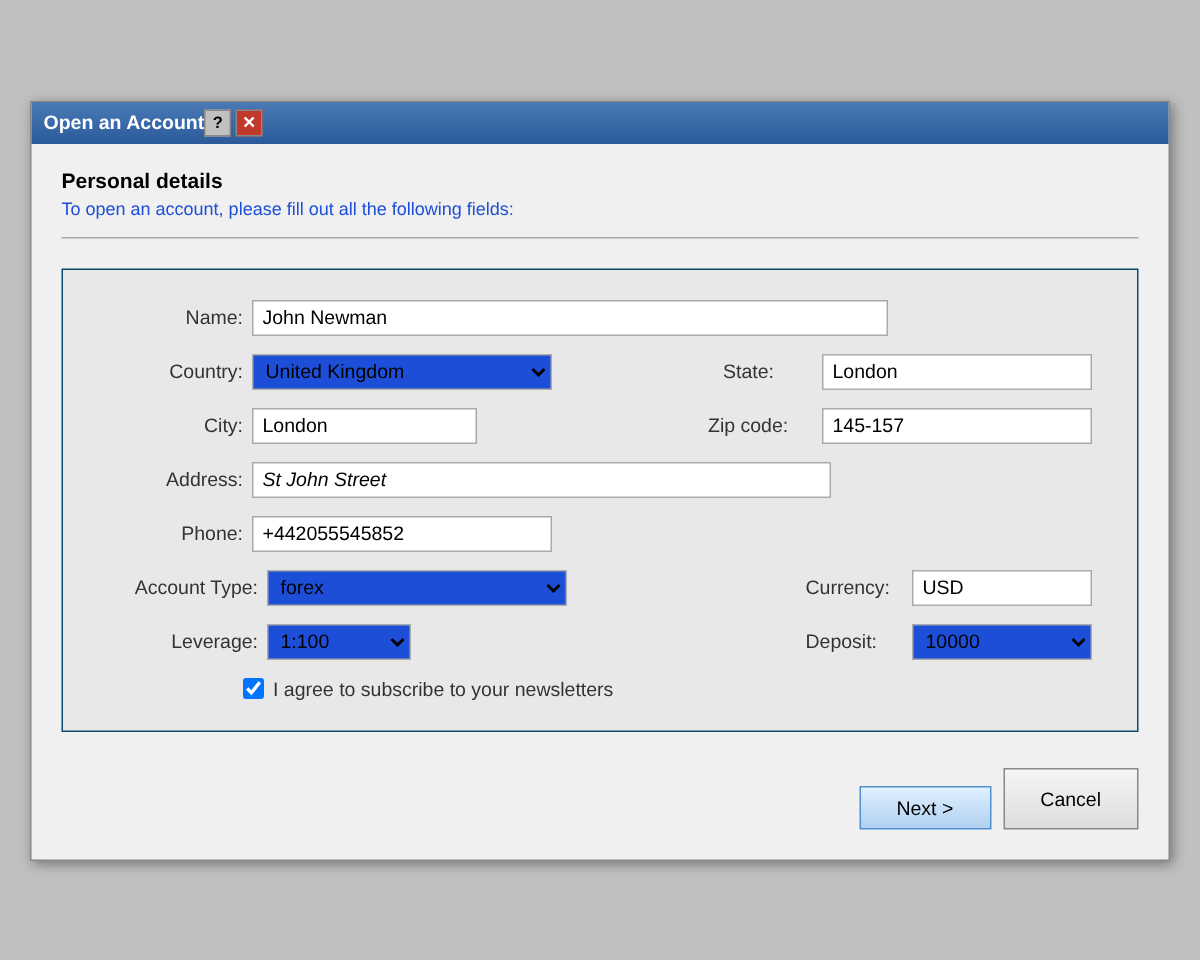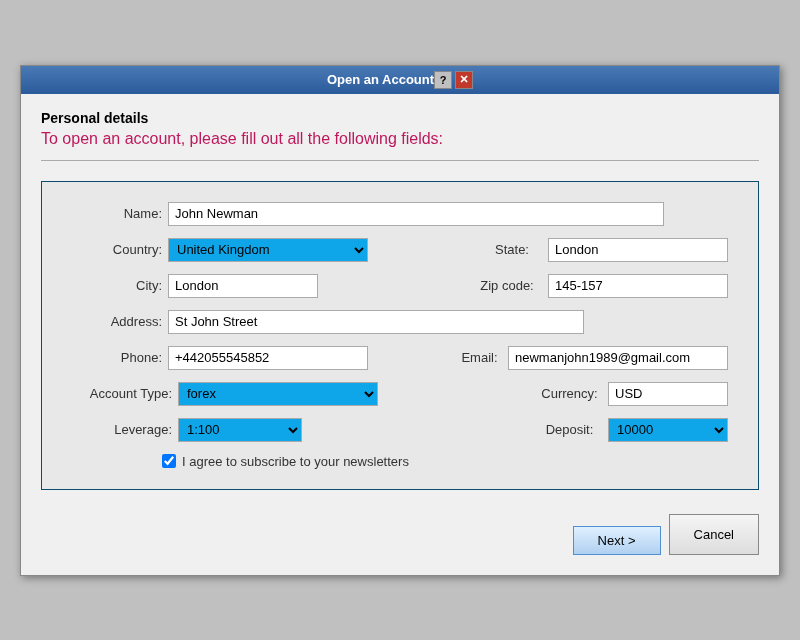--- a/index.html
+++ b/index.html
@@ -20,21 +20,21 @@
       background: #f0f0f0;
       border: 1px solid #888;
       box-shadow: 2px 2px 8px rgba(0,0,0,0.4);
     }
 
     .title-bar {
       background: linear-gradient(to bottom, #4a7ab5, #2a5a9a);
       color: white;
       padding: 5px 8px;
       display: flex;
-      justify-content: center;
+      justify-content: flex-start;
       align-items: center;
       font-size: 13px;
       font-weight: bold;
     }
 
     .title-bar-buttons {
       display: flex;
       gap: 3px;
     }
 
@@ -63,22 +63,22 @@
     }
 
     .section-title {
       font-weight: bold;
       font-size: 14px;
       margin-bottom: 4px;
       color: #000;
     }
 
     .section-subtitle {
-      font-size: 16px;
-      color: #be185d;
+      font-size: 12px;
+      color: #1d4ed8;
       margin-bottom: 12px;
     }
 
     .separator {
       border: none;
       border-top: 1px solid #aaa;
       margin-bottom: 20px;
     }
 
     .form-area {
@@ -104,34 +104,34 @@
     .label {
       color: #333;
       white-space: nowrap;
       text-align: right;
       min-width: 90px;
     }
 
     .label-narrow {
       color: #333;
       white-space: nowrap;
-      text-align: center;
+      text-align: left;
       min-width: 60px;
     }
 
     .input-text {
       border: 1px solid #aaa;
       background: white;
       padding: 3px 6px;
       font-size: 13px;
       height: 24px;
     }
 
     .input-wide {
-      width: 496px;
+      width: 424px;
     }
 
     .input-medium {
       width: 180px;
     }
 
     .input-small {
       width: 150px;
     }
 
@@ -142,37 +142,37 @@
     .input-email {
       width: 220px;
     }
 
     .input-currency {
       width: 120px;
     }
 
     select {
       border: 1px solid #aaa;
-      background: #0ea5e9;
+      background: #1d4ed8;
       padding: 2px 4px;
       font-size: 13px;
       height: 24px;
       cursor: pointer;
     }
 
     .select-country {
       width: 200px;
     }
 
     .select-actype {
       width: 200px;
     }
 
     .select-leverage {
-      width: 124px;
+      width: 96px;
     }
 
     .select-deposit {
       width: 120px;
     }
 
     .checkbox-row {
       display: flex;
       align-items: center;
       gap: 6px;
@@ -275,34 +275,30 @@
         <div class="spacer"></div>
         <div class="form-group">
           <label class="label-narrow" style="min-width:70px;">Zip code:</label>
           <input class="input-text input-medium" type="text" value="145-157" style="">
         </div>
       </div>
 
       <div class="form-row">
         <div class="form-group">
           <label class="label">Address:</label>
-          <input class="input-text" style="width: 416px;" type="text" value="St John Street">
+          <input class="input-text" style="width: 386px; font-style: italic;" type="text" value="St John Street">
         </div>
       </div>
 
       <div class="form-row">
         <div class="form-group">
           <label class="label">Phone:</label>
           <input class="input-text input-phone" type="text" value="+442055545852" style="">
         </div>
         <div class="spacer"></div>
-        <div class="form-group">
-          <label class="label-narrow" style="min-width:45px;">Email:</label>
-          <input class="input-text input-email" type="text" value="newmanjohn1989@gmail.com" style="">
-        </div>
       </div>
 
       <div class="form-row">
         <div class="form-group">
           <label class="label" style="min-width:100px;">Account Type:</label>
           <select class="select-actype">
             <option>forex</option>
             <option>cfd</option>
             <option>stocks</option>
           </select>

